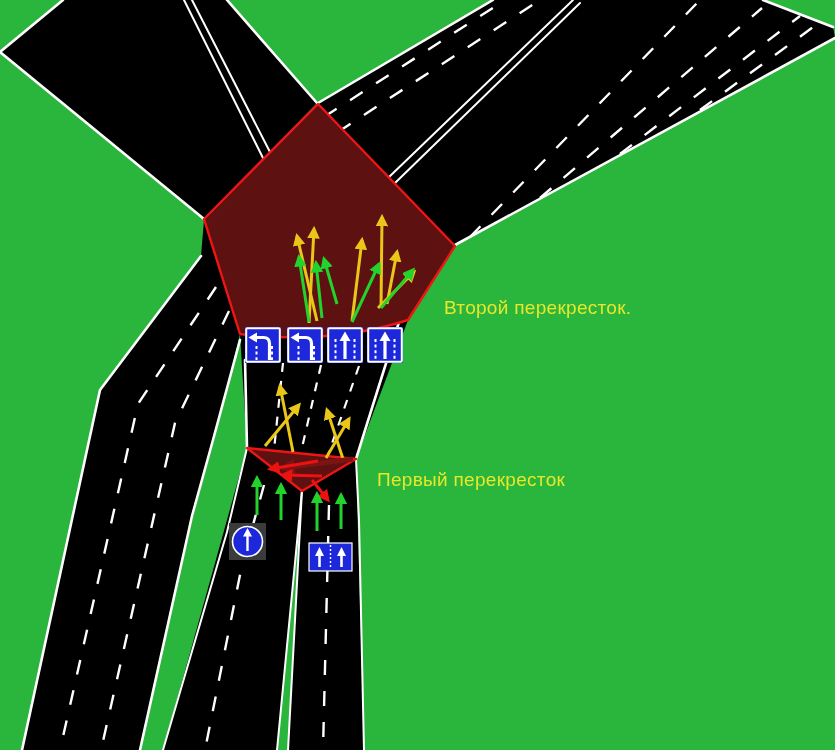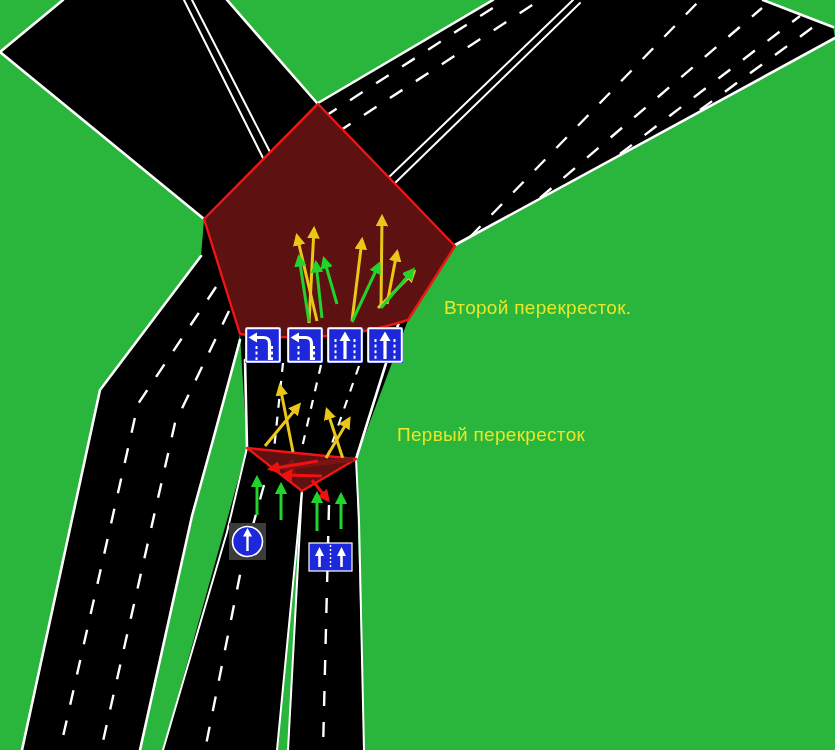--- a/index.html
+++ b/index.html
@@ -163,14 +163,14 @@
         <rect x="309" y="543" width="43" height="28" fill="#1c28d9" stroke="#ffffff" stroke-width="1.2"></rect>
         <line x1="330.5" y1="545" x2="330.5" y2="569" stroke="#ffffff" stroke-width="1.4" stroke-dasharray="2 2"></line>
         <line x1="319.5" y1="567" x2="319.5" y2="552" stroke="#ffffff" stroke-width="2.6"></line>
         <polygon points="319.5,547 315,556 324,556" fill="#ffffff"></polygon>
         <line x1="341.5" y1="567" x2="341.5" y2="552" stroke="#ffffff" stroke-width="2.6"></line>
         <polygon points="341.5,547 337,556 346,556" fill="#ffffff"></polygon>
       </g>
   </svg>
 
   <div class="label" style="left:444px;top:297px;">Второй перекресток.</div>
-  <div class="label" style="left:377px;top:424px;margin-left:20px;">Первый перекресток</div>
+  <div class="label" style="left:377px;top:469px;">Первый перекресток</div>
 </div>
 
 </body></html>

